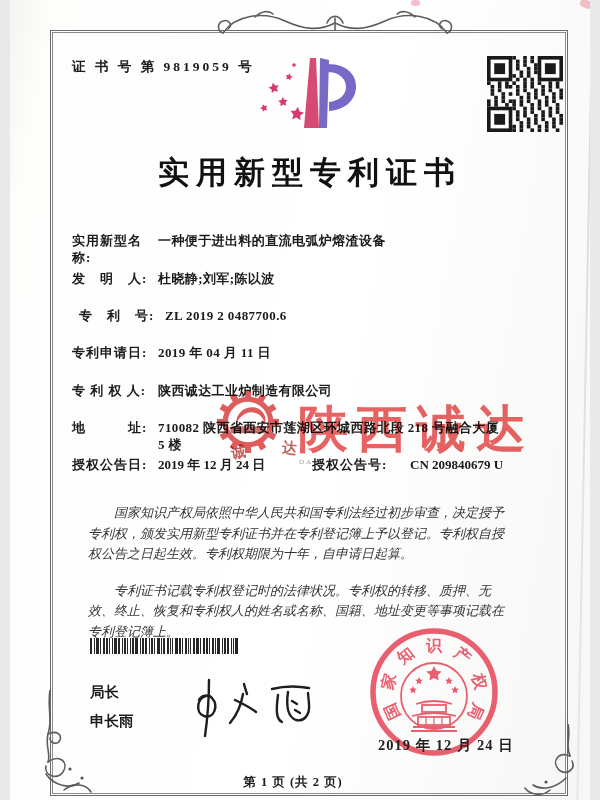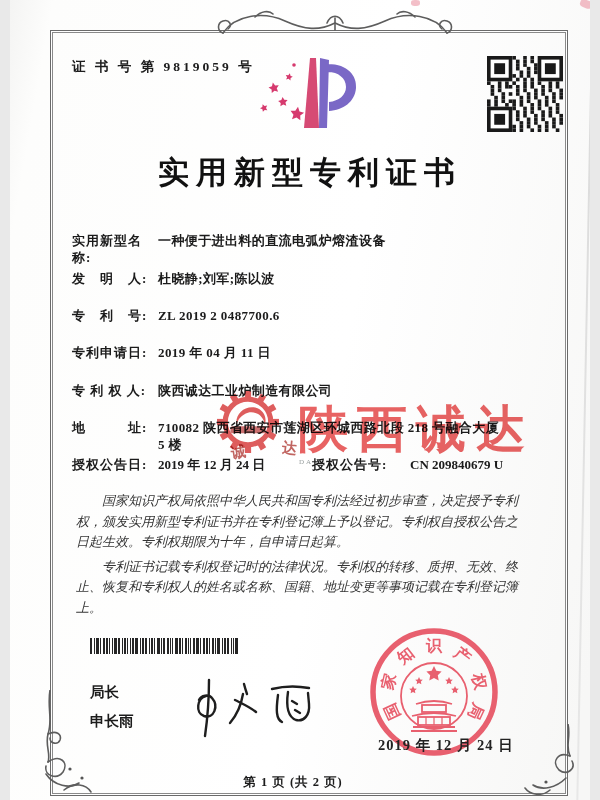--- a/index.html
+++ b/index.html
@@ -12,21 +12,21 @@
   .title{position:absolute;left:0;top:152px;width:600px;text-align:center;
          font-size:31px;font-weight:700;letter-spacing:7px;color:#111;}
   .field{position:absolute;left:62px;width:468px;display:flex;font-size:13px;font-weight:600;
          color:#1b1b1b;line-height:17px;}
   .field .lbl{flex:none;width:86px;letter-spacing:1px;}
   .field .val{letter-spacing:.4px;}
   .field2{position:absolute;display:flex;font-size:13px;font-weight:600;color:#1b1b1b;line-height:17px;}
   .field2 .lbl{flex:none;letter-spacing:1px;}
   .paras{position:absolute;left:62px;top:487px;width:460px;font-size:13px;line-height:20.5px;
          font-style:italic;color:#343434;font-weight:500;}
-  .paras p{margin:4px;text-indent:2em;}
+  .paras p{margin:16px;text-indent:2em;}
   .director-title{position:absolute;left:80px;top:683px;font-size:14.5px;font-weight:600;}
   .director-name{position:absolute;left:80px;top:712px;font-size:14.5px;font-weight:600;}
   .seal-date{position:absolute;left:368px;top:736px;font-size:14.5px;font-weight:700;
              letter-spacing:1px;color:#222;}
   .footer{position:absolute;left:0;top:774px;width:566px;text-align:center;font-size:12.5px;
           font-weight:600;letter-spacing:1px;}
   .wm-text{position:absolute;left:288px;top:396px;font-size:50px;font-weight:700;letter-spacing:9px;
            color:#e23c3c;opacity:.8;mix-blend-mode:multiply;
            font-family:"Liberation Sans","DejaVu Sans",sans-serif;white-space:nowrap;}
   .wm-sub{position:absolute;font-size:15px;font-weight:700;color:rgba(178,62,58,.8);
@@ -228,21 +228,21 @@
   <div class="title">实用新型专利证书</div>
 
   <div class="field" style="top:232px;">
     <span class="lbl">实用新型名称:</span>
     <span class="val">一种便于进出料的直流电弧炉熔渣设备</span>
   </div>
   <div class="field" style="top:270px;">
     <span class="lbl">发　明　人:</span>
     <span class="val">杜晓静;刘军;陈以波</span>
   </div>
-  <div class="field" style="top:307px;">
+  <div class="field" style="top:307px;margin-left:7px;">
     <span class="lbl">专　利　号:</span>
     <span class="val">ZL 2019 2 0487700.6</span>
   </div>
   <div class="field" style="top:344px;">
     <span class="lbl">专利申请日:</span>
     <span class="val">2019 年 04 月 11 日</span>
   </div>
   <div class="field" style="top:382px;">
     <span class="lbl">专 利 权 人:</span>
     <span class="val">陕西诚达工业炉制造有限公司</span>

